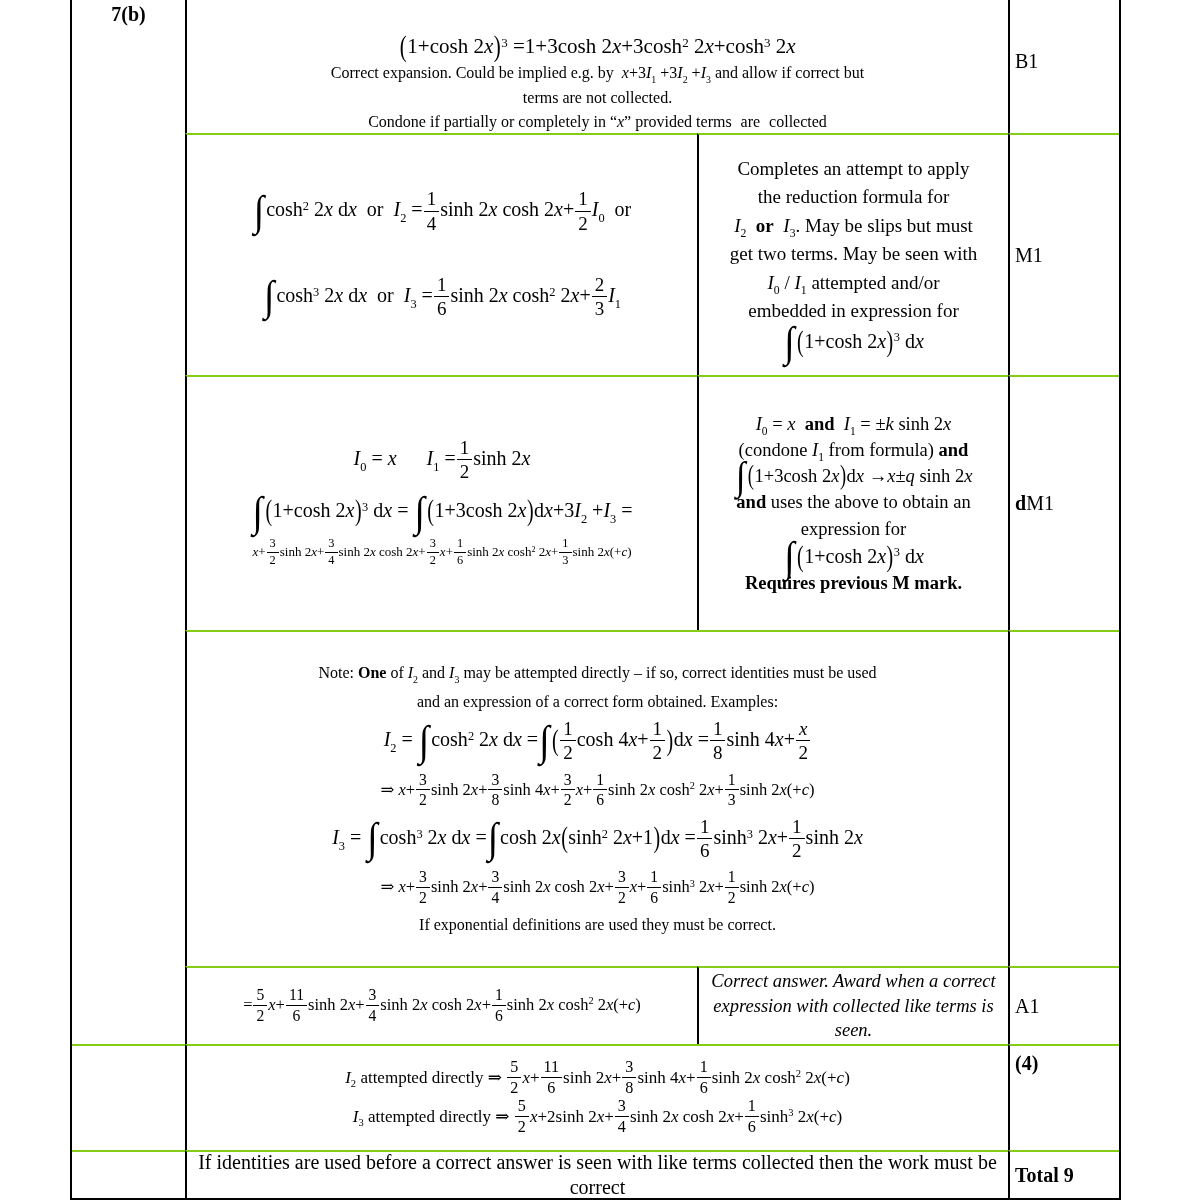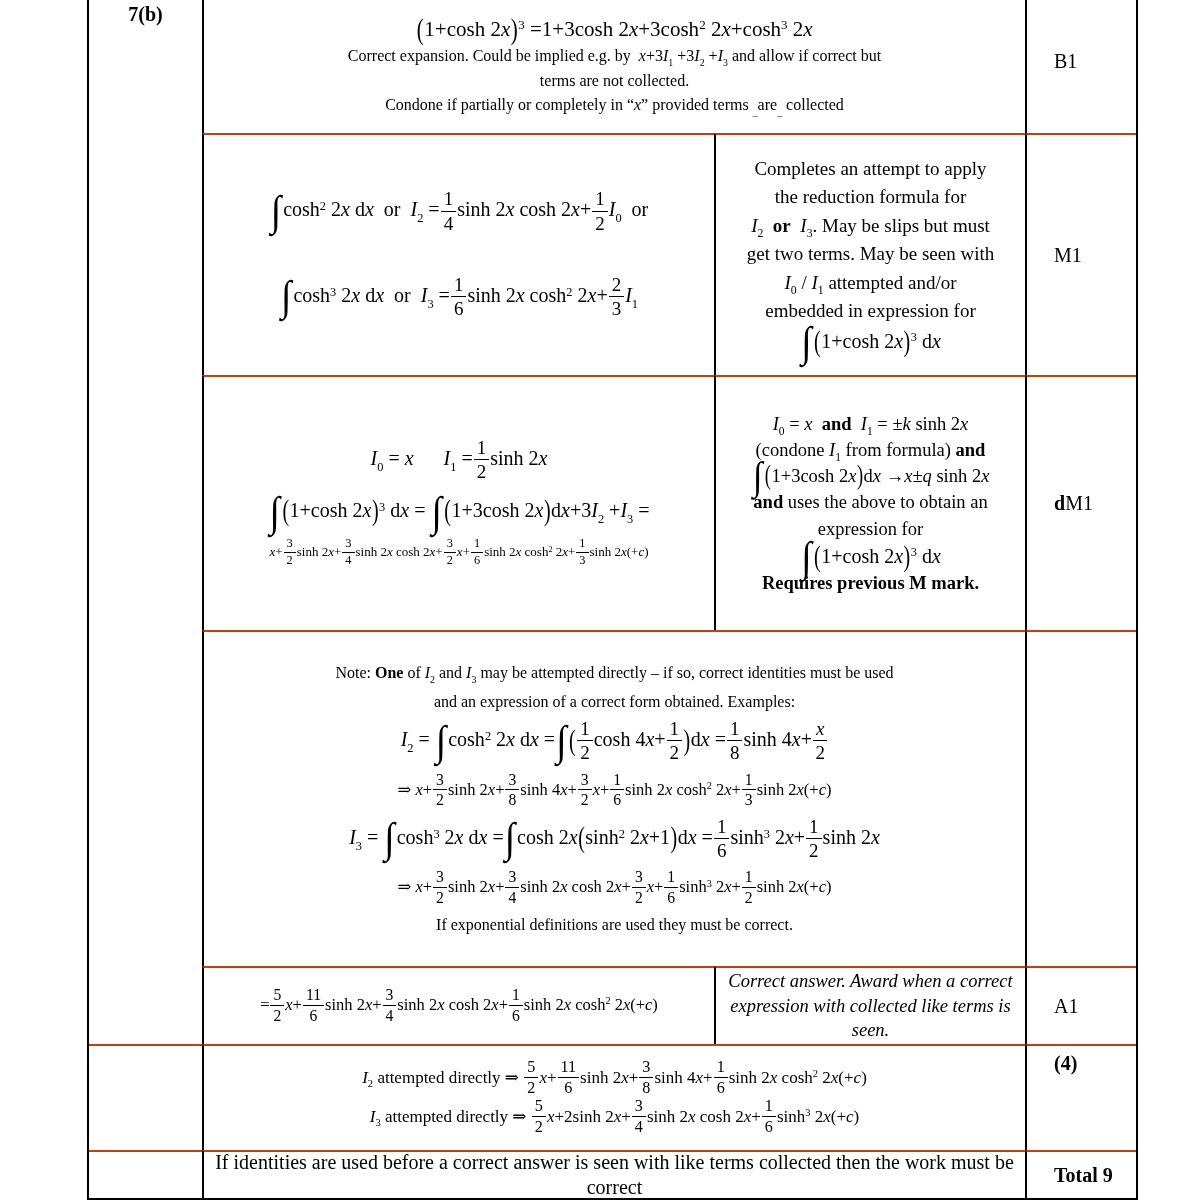--- a/index.html
+++ b/index.html
@@ -1,47 +1,47 @@
 <!DOCTYPE html>
 <html><head>
 <meta charset="utf-8">
 <style>
   html,body{margin:0;padding:0;background:#fff;}
   .page{position:relative;width:1186px;height:1202px;background:#fff;overflow:hidden;
         font-family:"Liberation Serif","DejaVu Serif",serif;color:#000;}
-  .tbl{position:absolute;left:87px;top:0;width:1047px;height:1198px;display:grid;
+  .tbl{position:absolute;left:70px;top:0;width:1047px;height:1198px;display:grid;
        grid-template-columns:113px 512px 311px 111px;
        grid-template-rows:133px 242px 255px 336px 78px 106px 48px;
        border-left:2px solid #000;border-right:2px solid #000;border-bottom:2px solid #000;}
   .cell{overflow:hidden;display:flex;flex-direction:column;align-items:center;justify-content:center;box-sizing:border-box;}
-  .bt{border-top:2px solid #c2410c}
+  .bt{border-top:2px solid #84cc16}
   .bl{border-left:2px solid #000}
   
   .q1{grid-column:1;grid-row:1/6;justify-content:flex-start;padding-top:3px;font-weight:bold;font-size:20px;}
-  .r1main{grid-column:2/4;grid-row:1;gap:3px;}
+  .r1main{grid-column:2/4;grid-row:1;gap:3px;justify-content:flex-end;}
   .r1mark{grid-column:4;grid-row:1;justify-content:flex-start;padding-top:50px;}
   .r2left{grid-column:2;grid-row:2;gap:40px;}
   .r2right{grid-column:3;grid-row:2;}
   .r2mark{grid-column:4;grid-row:2;}
   .r3left{grid-column:2;grid-row:3;gap:16px;}
   .r3right{grid-column:3;grid-row:3;}
   .r3mark{grid-column:4;grid-row:3;}
   .r4main{grid-column:2/4;grid-row:4;gap:7px;}
   .r4mark{grid-column:4;grid-row:4;}
   .r5left{grid-column:2;grid-row:5;}
   .r5right{grid-column:3;grid-row:5;font-style:italic;}
   .r5mark{grid-column:4;grid-row:5;}
   .r6q{grid-column:1;grid-row:6;}
   .r6main{grid-column:2/4;grid-row:6;}
   .r6mark{grid-column:4;grid-row:6;justify-content:flex-start;padding-top:6px;}
   .r7q{grid-column:1;grid-row:7;}
   .r7main{grid-column:2/4;grid-row:7;}
   .r7mark{grid-column:4;grid-row:7;}
   
-  .mark{align-items:flex-start;padding-left:27px;font-size:20px;}
+  .mark{align-items:flex-start;padding-left:5px;font-size:20px;}
   .bold{font-weight:bold;}
   
   .t19{font-size:16px;line-height:1.35;text-align:center;}
   .eq21{font-size:21px;white-space:nowrap;}
   .eq20{font-size:20px;white-space:nowrap;}
   .eq17{font-size:17px;white-space:nowrap;}
   .eq16{font-size:16.5px;white-space:nowrap;}
   .eq14{font-size:13px;white-space:nowrap;}
   .desc{font-size:19px;line-height:1.5;text-align:center;}
   .desc2{font-size:18.5px;line-height:1.42;text-align:right;}

